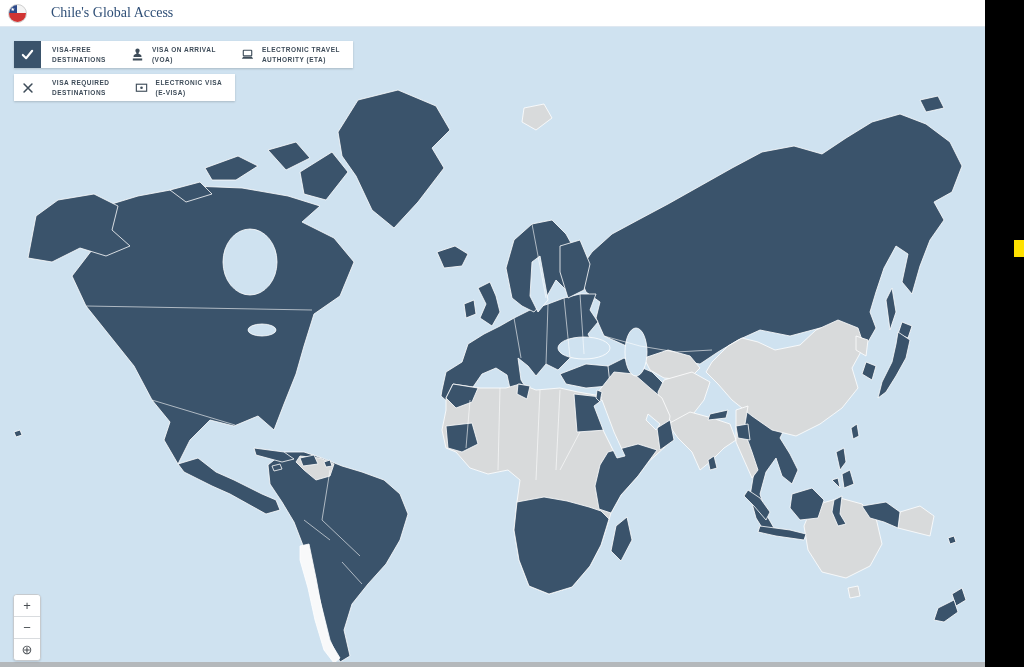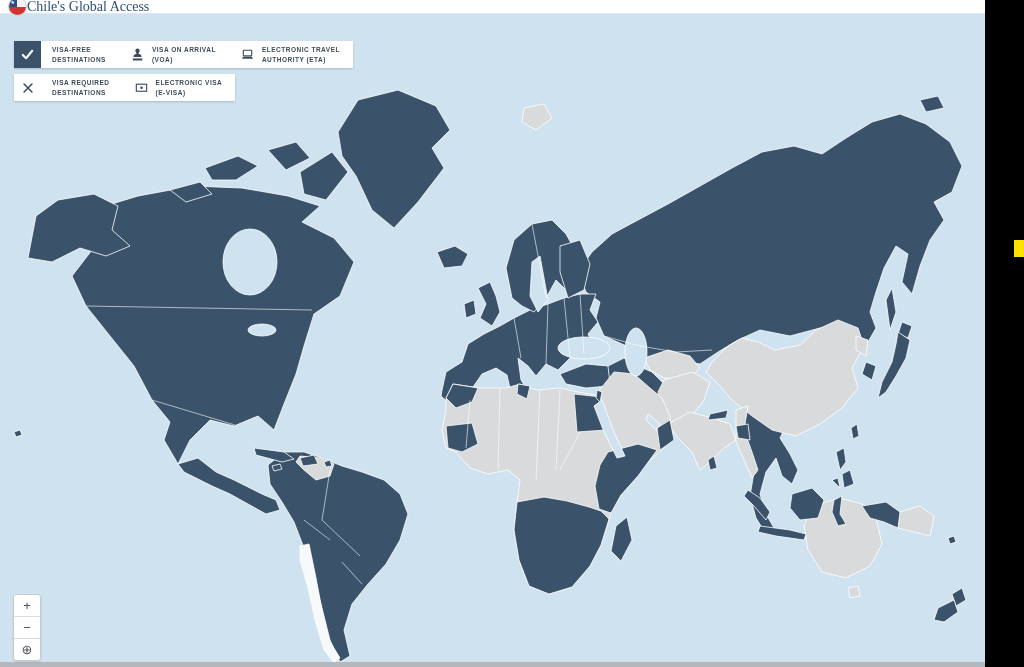--- a/index.html
+++ b/index.html
@@ -3,22 +3,22 @@
 <meta charset="utf-8">
 <style>
   html,body{margin:0;padding:0;}
   body{
     width:1024px;height:667px;position:relative;overflow:hidden;
     background:#000;font-family:"Liberation Sans",sans-serif;
   }
   .page{position:absolute;left:0;top:0;width:985px;height:667px;background:#cfe2f0;}
   
   .header{
-    position:absolute;left:0;top:0;width:985px;height:14px;background:#ffffff;
-    border-bottom:1px solid #dfe8f1;display:flex;align-items:center;gap:0;
+    position:absolute;left:0;top:0;width:985px;height:27px;background:#ffffff;
+    border-bottom:1px solid #dfe8f1;display:flex;align-items:center;gap:24px;
     padding-left:8px;box-sizing:border-box;z-index:30;
   }
   .flag{width:17px;height:17px;border-radius:50%;position:relative;overflow:hidden;
     background:#f4f4f4;border:1px solid #cfcfcf;flex:0 0 auto;}
   .flag .red{position:absolute;left:0;bottom:0;width:100%;height:50%;background:#d03433;}
   .flag .canton{position:absolute;left:0;top:0;width:45%;height:50%;background:#2d4a8a;
     color:#fff;font-size:5px;line-height:8px;text-align:center;}
   .flag .canton::after{content:"★";}
   .title{font-family:"Liberation Serif",serif;font-size:14px;color:#2e4e76;}
   

